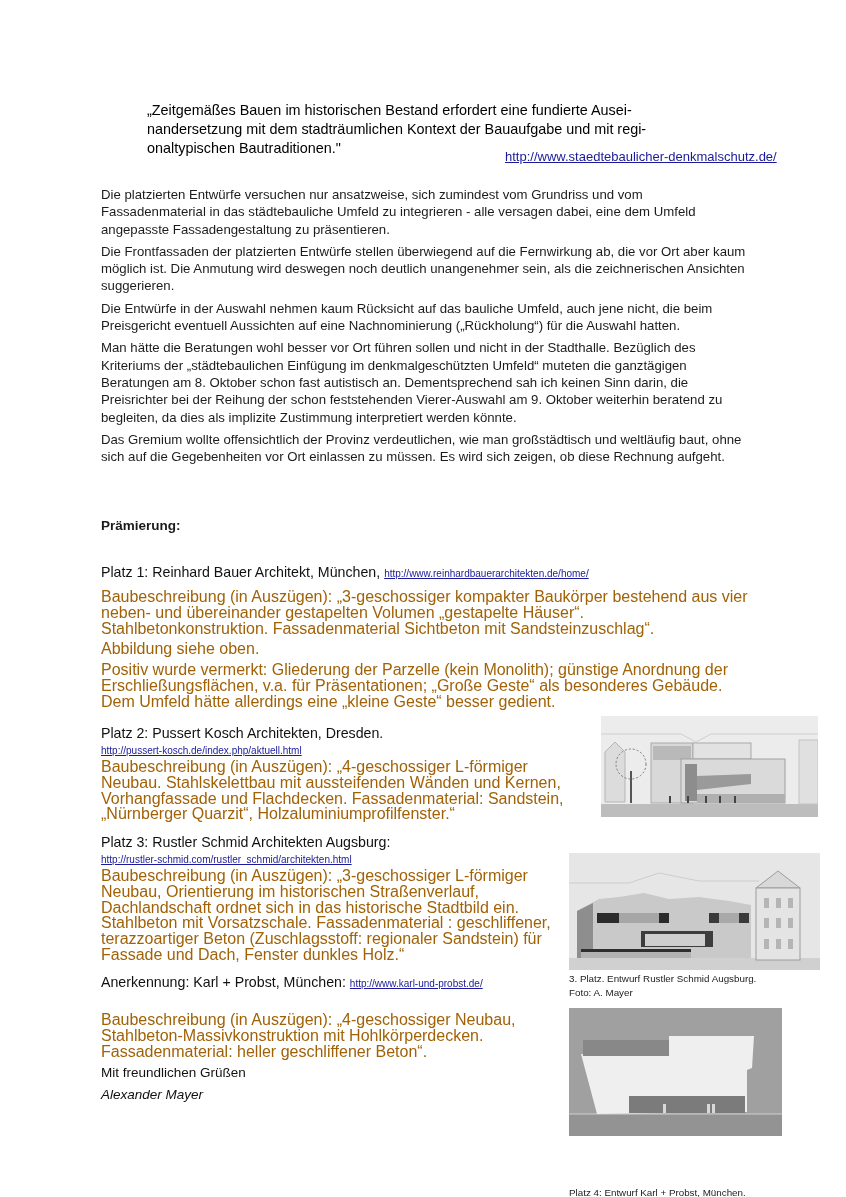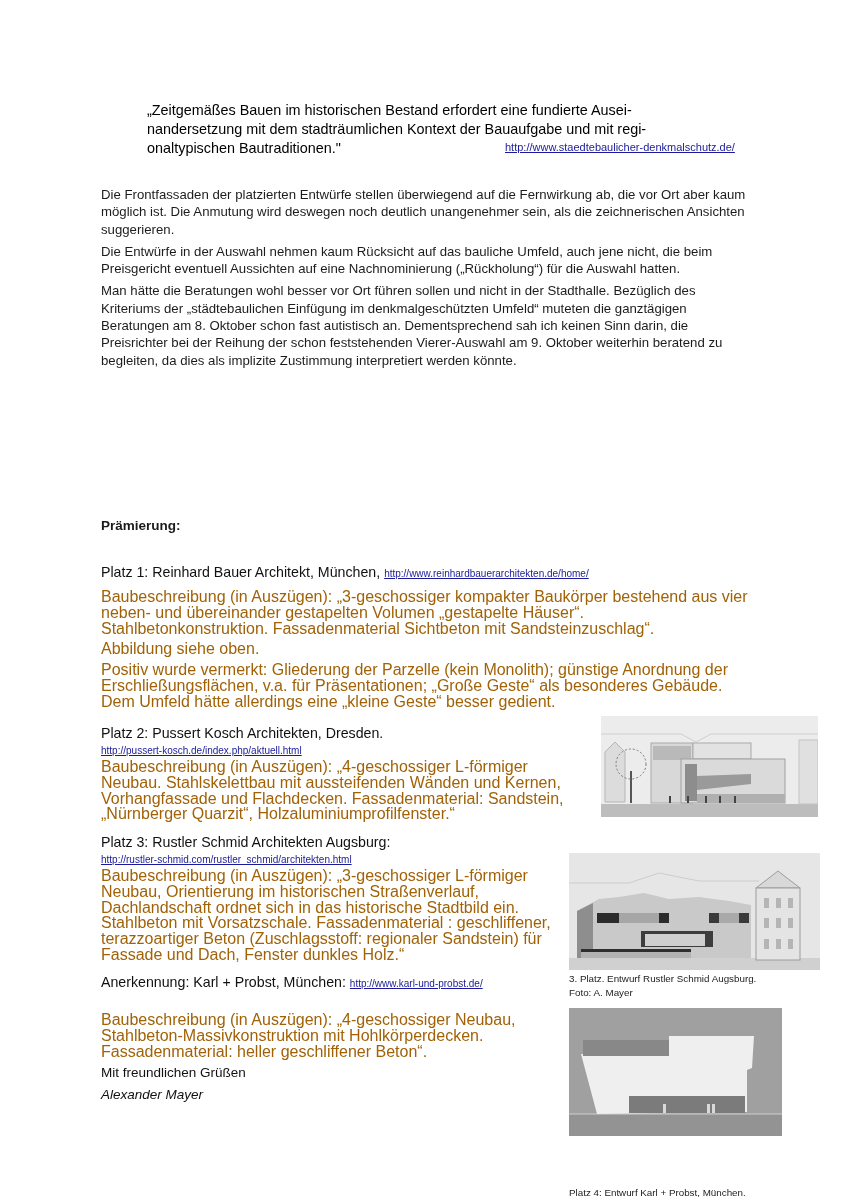--- a/index.html
+++ b/index.html
@@ -1,20 +1,20 @@
 <!DOCTYPE html>
 <html><head>
 <meta charset="utf-8">
 <style>
   html, body { margin: 0; padding: 0; background: #ffffff; }
   body { width: 846px; height: 1197px; position: relative; overflow: hidden;
          font-family: "Liberation Sans", sans-serif; color: #1a1a1a; }
   .abs { position: absolute; }
   .quote { left: 147px; top: 101px; width: 600px; font-size: 14.4px; font-weight: normal; line-height: 19px; color: #000000; }
-  .quote-src { left: 505px; top: 141px; font-size: 11px; }
+  .quote-src { left: 505px; top: 149px; font-size: 13px; }
   a, .link { color: #1a1a9a; text-decoration: underline; }
   .body-text { left: 101px; width: 650px; font-size: 13.2px; line-height: 17.3px; color: #1c1c1c; }
   .body-text p { margin: 0 0 5px 0; }
   .h-prem { left: 101px; top: 518px; font-size: 13.5px; font-weight: bold; }
   .platz-title { font-size: 14.2px; line-height: 18px; color: #111; }
   .small-link { font-size: 10px; }
   .desc { font-size: 16px; line-height: 15.8px; color: #a16207; margin: 0; }
   .desc + .desc { margin-top: 5px; }
   .caption { font-size: 9.8px; line-height: 14px; color: #222; }
   .imgbox { position: absolute; background: #dcdcdc; overflow: hidden; }
@@ -24,23 +24,25 @@
 <body>
 
 <div class="abs quote">
   <div>„Zeitgemäßes Bauen im historischen Bestand erfordert eine fundierte Ausei-</div>
   <div>nandersetzung mit dem stadträumlichen Kontext der Bauaufgabe und mit regi-</div>
   <div>onaltypischen Bautraditionen."</div>
 </div>
 <a class="abs quote-src link">http://www.staedtebaulicher-denkmalschutz.de/</a>
 
 <div class="abs body-text" style="top:186px;">
+  <p>Die platzierten Entwürfe versuchen nur ansatzweise, sich zumindest vom Grundriss und vom Fassadenmaterial in das städtebauliche Umfeld zu integrieren - alle versagen dabei, eine dem Umfeld angepasste Fassadengestaltung zu präsentieren.</p>
   <p>Die Frontfassaden der platzierten Entwürfe stellen überwiegend auf die Fernwirkung ab, die vor Ort aber kaum möglich ist. Die Anmutung wird deswegen noch deutlich unangenehmer sein, als die zeichnerischen Ansichten suggerieren.</p>
   <p>Die Entwürfe in der Auswahl nehmen kaum Rücksicht auf das bauliche Umfeld, auch jene nicht, die beim Preisgericht eventuell Aussichten auf eine Nachnominierung („Rückholung“) für die Auswahl hatten.</p>
   <p>Man hätte die Beratungen wohl besser vor Ort führen sollen und nicht in der Stadthalle. Bezüglich des Kriteriums der „städtebaulichen Einfügung im denkmalgeschützten Umfeld“ muteten die ganztägigen Beratungen am 8. Oktober schon fast autistisch an. Dementsprechend sah ich keinen Sinn darin, die Preisrichter bei der Reihung der schon feststehenden Vierer-Auswahl am 9. Oktober weiterhin beratend zu begleiten, da dies als implizite Zustimmung interpretiert  werden könnte.</p>
+  <p>Das Gremium wollte offensichtlich der Provinz verdeutlichen, wie man großstädtisch und weltläufig baut, ohne sich auf die Gegebenheiten vor Ort einlassen zu müssen. Es wird sich zeigen, ob diese Rechnung aufgeht.</p>
 </div>
 
 <div class="abs h-prem">Prämierung:</div>
 
 <div class="abs" style="left:101px; top:563px; width:650px;">
   <div class="platz-title">
     <span>Platz 1: Reinhard Bauer Architekt, München,</span>
     <a class="small-link">http://www.reinhardbauerarchitekten.de/home/</a>
   </div>
   <p class="desc" style="margin-top:6px;">Baubeschreibung (in Auszügen): „3-geschossiger kompakter Baukörper bestehend aus vier neben- und übereinander gestapelten Volumen „gestapelte Häuser“. Stahlbetonkonstruktion. Fassadenmaterial Sichtbeton mit Sandsteinzuschlag“.</p>

